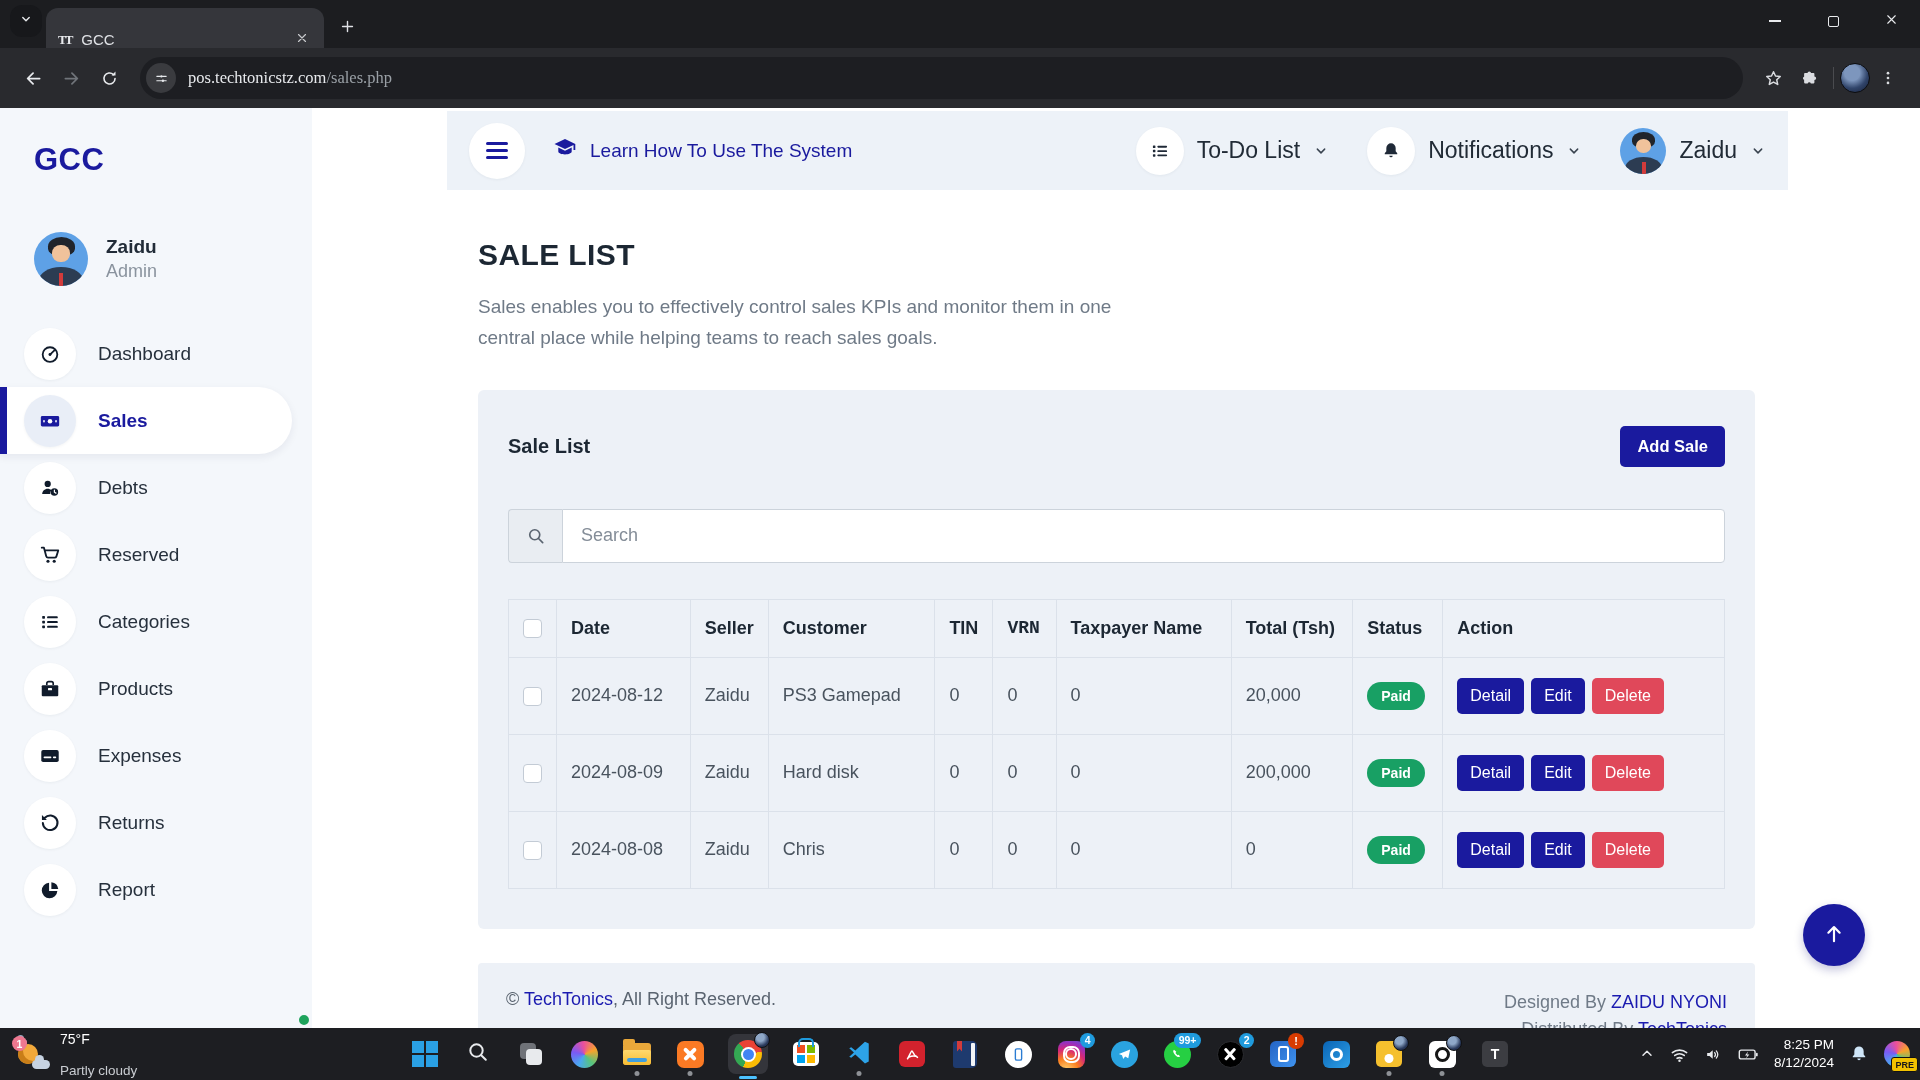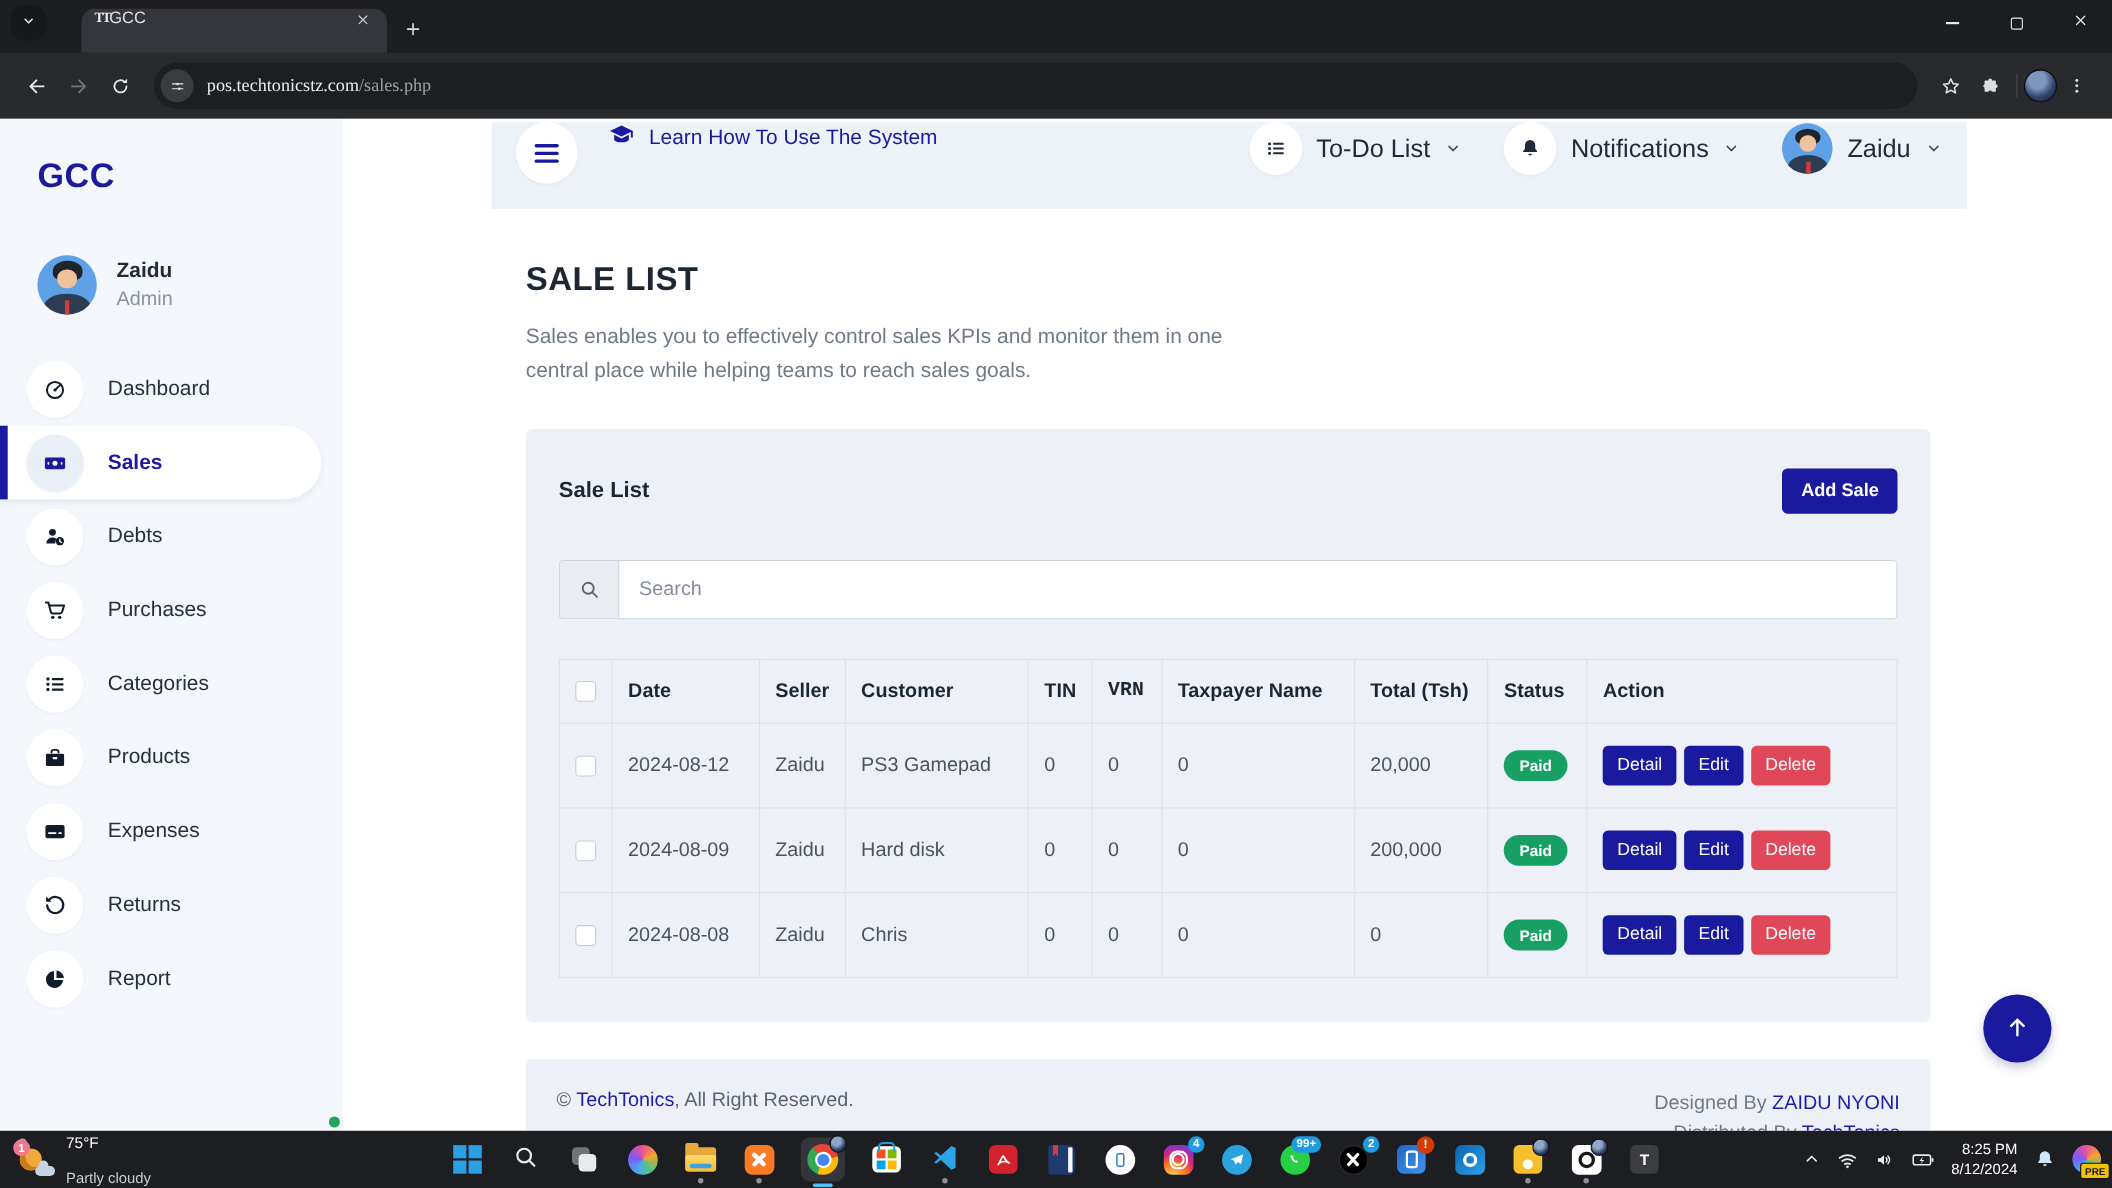--- a/index.html
+++ b/index.html
@@ -6,21 +6,21 @@
   html,body { width:1920px; height:1080px; overflow:hidden; background:#000;
     font-family:"Liberation Sans", sans-serif; }
   #screen { width:1920px; height:1080px; display:flex; flex-direction:column; }
 
   
   #browser-chrome { height:108px; background:#1c1d20; flex:0 0 auto; }
   .tabstrip { height:48px; position:relative; display:flex; align-items:flex-end; padding-left:10px; }
   .tab-search { width:32px; height:32px; margin:0 4px 6px 0; border-radius:12px; background:#17181b;
     display:grid; place-items:center; align-self:center; cursor:pointer; }
   .tab { width:278px; height:40px; background:#35363b; border-radius:12px 12px 0 0;
-    display:flex; align-items:flex-start; padding:0 12px; cursor:pointer;margin-left:28px; }
+    display:flex; align-items:flex-end; gap:10px; padding:0 12px; cursor:pointer; }
   .favicon { color:#e8eaed; font-size:13px; font-weight:700; letter-spacing:-2px; font-family:"Liberation Serif",serif; }
   .tab-title { color:#dfe1e5; font-size:15px; }
   .tab-close { margin-left:auto; display:grid; place-items:center; width:20px; height:20px; border-radius:50%; cursor:pointer; }
   .new-tab { width:30px; height:30px; margin:0 0 7px 8px; display:grid; place-items:center; cursor:pointer; }
   .win-controls { position:absolute; right:0; top:0; height:42px; display:flex; }
   .win-btn { width:58px; height:42px; display:grid; place-items:center; cursor:pointer; }
   .min-glyph { width:12px; height:2px; background:#e8eaed; }
   .max-glyph { width:11px; height:11px; border:1.6px solid #e8eaed; border-radius:2px; }
 
   .toolbar { height:60px; background:#292a2e; display:flex; align-items:center; padding:2px 14px;font-family:Liberation Serif, serif; }
@@ -58,21 +58,21 @@
   .icon-wrap { width:52px; height:52px; border-radius:50%; background:#fff; display:grid; place-items:center;
     color:#101b2b; box-shadow:0 1px 3px rgba(20,30,60,.05); flex:0 0 auto; }
   .nav-item .label { font-size:19px; color:#26303c; }
   .nav-item.active { background:#fff; border-radius:0 34px 34px 0; margin-right:20px; box-shadow:0 3px 8px rgba(25,35,70,.07); }
   .nav-item.active::before { content:""; position:absolute; left:0; top:0; bottom:0; width:7px; background:#1a1a9e; }
   .nav-item.active .icon-wrap { background:#e9eef7; color:#1a1a9e; }
   .nav-item.active .label { color:#1a1a9e; font-weight:700; }
 
   
   #main { flex:1; background:#fff; position:relative; overflow:hidden; }
-  .navbar { margin:3px 132px 0 135px; height:79px; background:#edf2f8; display:flex; align-items:flex-start; padding:0 22px; }
+  .navbar { margin:3px 132px 0 135px; height:79px; background:#edf2f8; display:flex; align-items:center; padding:0 22px; }
   .hamburger-btn { width:56px; height:56px; border-radius:50%; background:#fff; display:flex; flex-direction:column;
     align-items:center; justify-content:center; gap:4px; cursor:pointer; box-shadow:0 1px 3px rgba(20,30,60,.05); }
   .hamburger-btn .bar { width:22px; height:3px; background:#1a1a9e; border-radius:2px; }
   .learn-link { margin-left:28px; display:flex; align-items:center; gap:13px; color:#1a1a9e; font-size:19px; cursor:pointer; }
   .navbar-right { margin-left:auto; display:flex; align-items:center; gap:13px; }
   .circle-btn { width:48px; height:48px; border-radius:50%; background:#fff; display:grid; place-items:center;
     color:#1f2937; cursor:pointer; box-shadow:0 1px 3px rgba(20,30,60,.05); }
   .nb-label { font-size:23px; color:#212b36; cursor:pointer; }
   .chev { color:#3a4450; display:grid; place-items:center; cursor:pointer; }
   .gap-lg { width:12px; }
@@ -361,21 +361,21 @@
           <span class="label">Debts</span>
         </div>
         <div class="nav-item">
           <span class="icon-wrap">
             <svg viewBox="0 0 24 24" width="22">
                 <path d="M3 4h2.4l2.5 9.4a2 2 0 0 0 1.9 1.5h7.3a2 2 0 0 0 1.9-1.4L21 7H6.2" fill="none" stroke="currentColor" stroke-width="2" stroke-linejoin="round" stroke-linecap="round"></path>
                 <circle cx="9.8" cy="18.8" r="1.7" fill="currentColor"></circle>
                 <circle cx="16.6" cy="18.8" r="1.7" fill="currentColor"></circle>
               </svg>
           </span>
-          <span class="label">Purchases</span>
+          <span class="label">Reserved</span>
         </div>
         <div class="nav-item">
           <span class="icon-wrap">
             <svg viewBox="0 0 24 24" width="22">
                 <g fill="currentColor">
                   <rect x="3.5" y="5.4" width="3" height="3" rx=".7"></rect>
                   <rect x="3.5" y="10.6" width="3" height="3" rx=".7"></rect>
                   <rect x="3.5" y="15.8" width="3" height="3" rx=".7"></rect>
                   <rect x="8.8" y="5.8" width="11.7" height="2.2" rx="1"></rect>
                   <rect x="8.8" y="11" width="11.7" height="2.2" rx="1"></rect>

